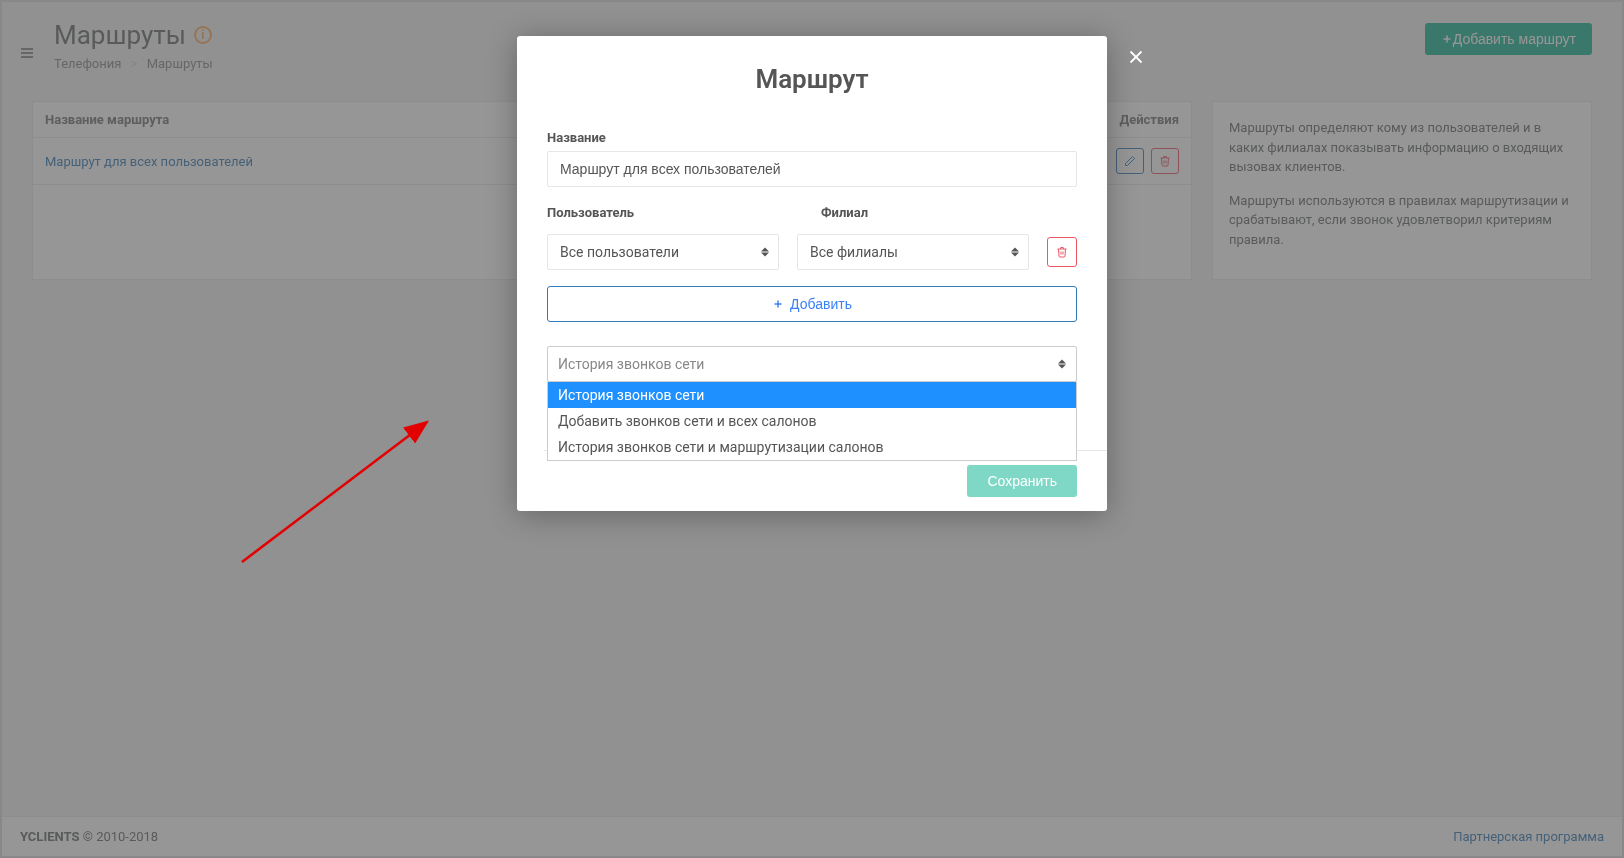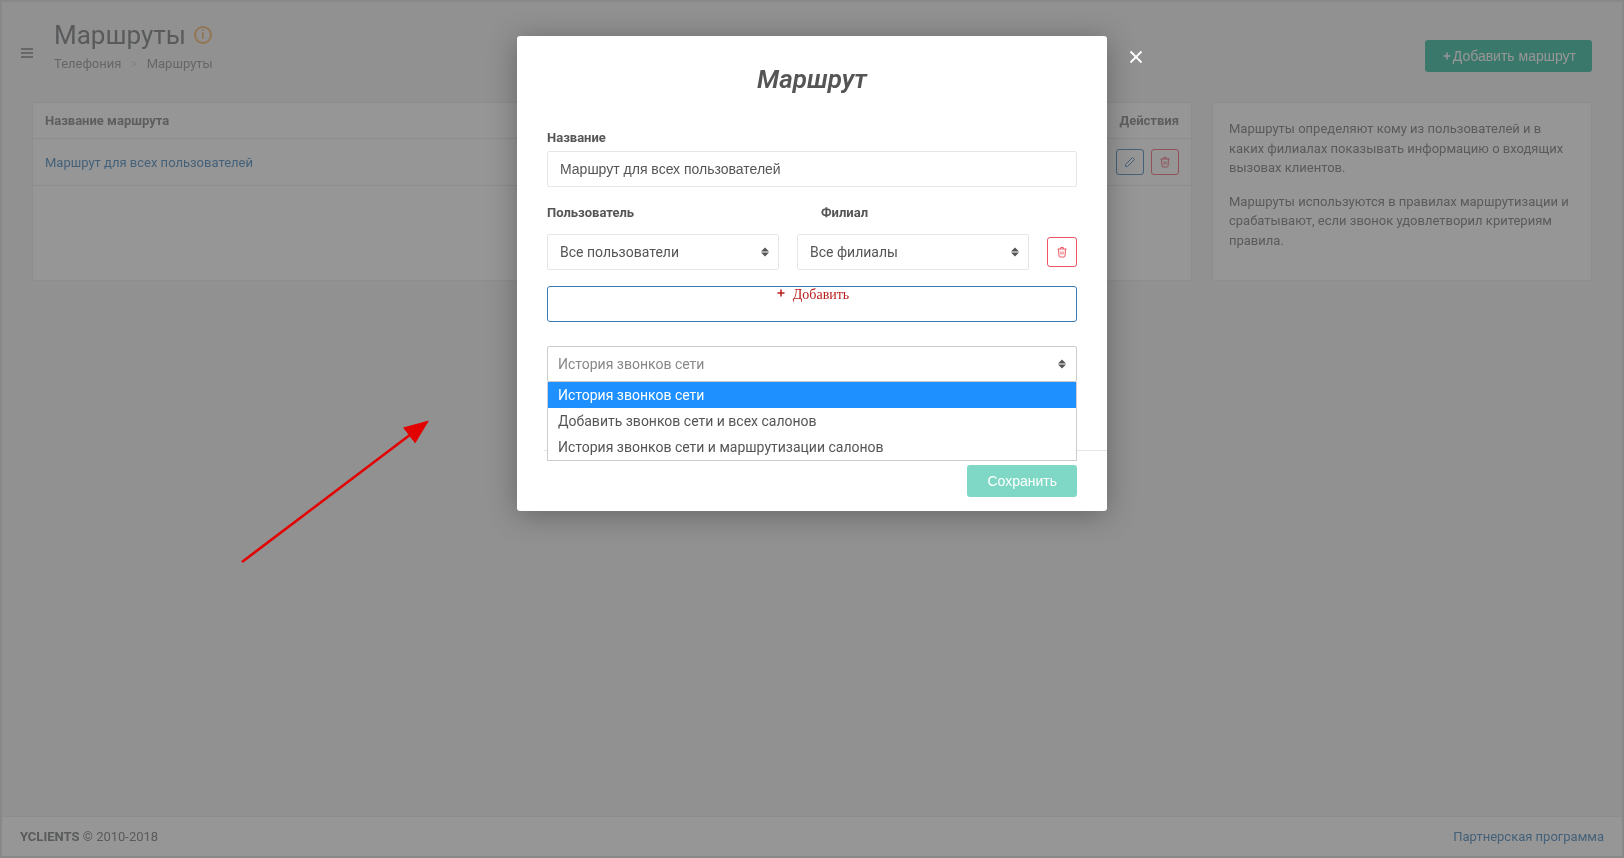--- a/index.html
+++ b/index.html
@@ -69,21 +69,21 @@
       background: #1ab394;
       color: #fff;
       border: none;
       padding: 8px 16px;
       border-radius: 3px;
       font-size: 14px;
       display: inline-flex;
       align-items: center;
       gap: 0;
       cursor: pointer;
-      margin-top: 20px;
+      margin-top: 3px;
     }
     .content-row {
       display: flex;
       gap: 20px;
       padding: 20px 30px 0 30px;
     }
     .table-card {
       flex: 1;
       background: #fff;
       border: 1px solid #e7eaec;
@@ -168,21 +168,20 @@
       cursor: pointer;
       color: #fff;
     }
     .modal-close svg { width: 22px; height: 22px; }
     .modal-title {
       text-align: center;
       font-size: 26px;
       color: #555;
       padding: 28px 20px 22px 20px;
       font-weight: 600;
-      font-style: italic;
     }
     .modal-body {
       padding: 0 30px 16px 30px;
     }
     .form-label {
       font-weight: 700;
       font-size: 13px;
       color: #555;
       margin-bottom: 6px;
       margin-top: 14px;
@@ -249,27 +248,27 @@
       justify-content: center;
       cursor: pointer;
     }
     .add-condition-btn {
       width: 100%;
       height: 36px;
       margin-top: 16px;
       border: 1px solid #337ab7;
       border-radius: 3px;
       background: #fff;
-      color: #b91c1c;
+      color: #3b82f6;
       font-size: 14px;
       display: inline-flex;
+      align-items: center;
       justify-content: center;
       gap: 6px;
       cursor: pointer;
-      font-family: Liberation Serif, serif;
     }
     .history-section {
       margin-top: 24px;
       position: relative;
     }
     .history-label {
       font-weight: 700;
       font-size: 13px;
       margin-bottom: 8px;
       color: #555;

